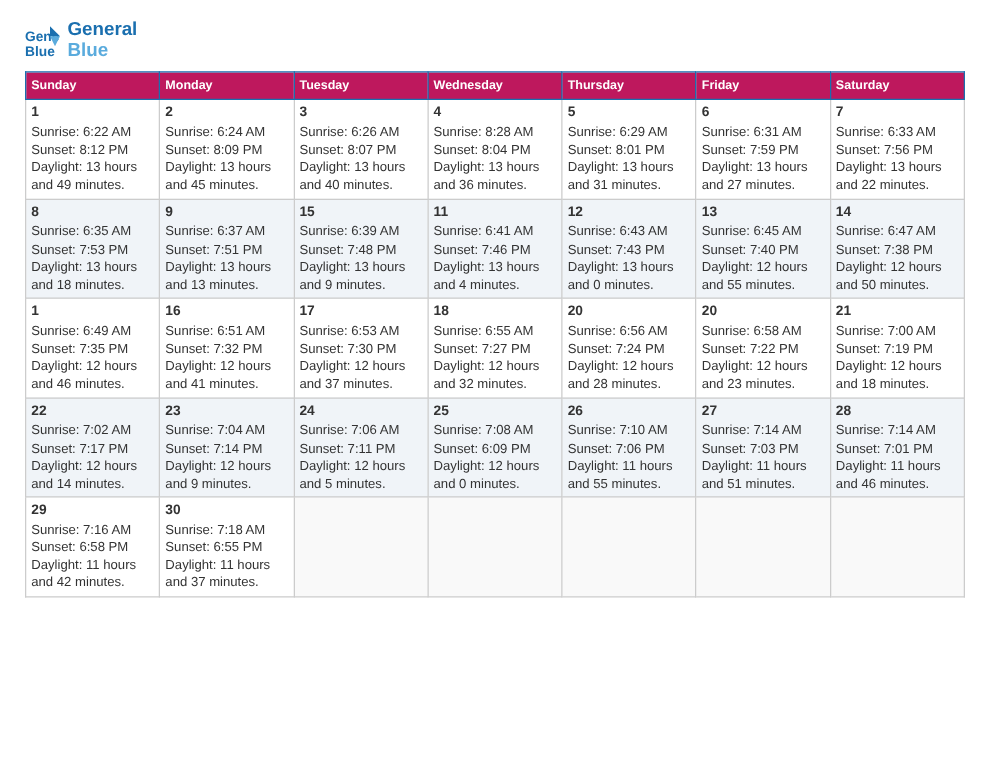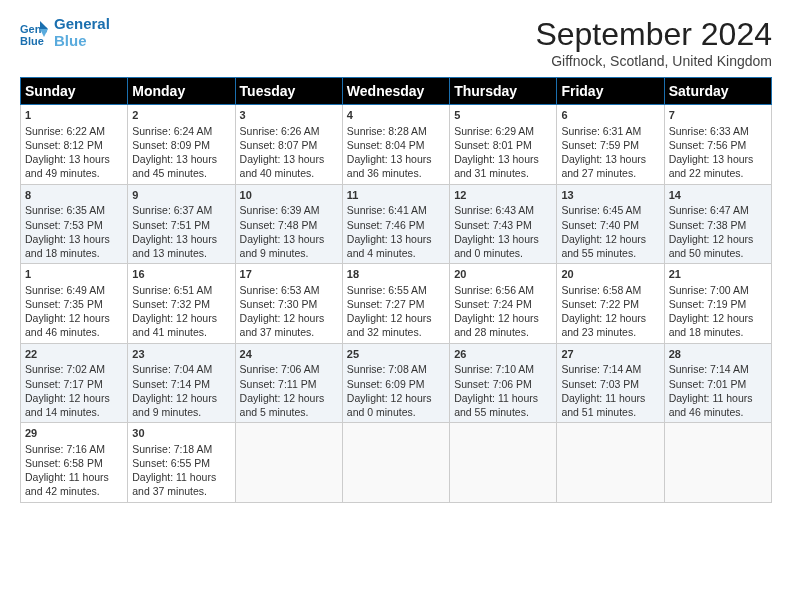--- a/index.html
+++ b/index.html
@@ -41,25 +41,25 @@
     .location {
       font-size: 14px;
       color: #444;
     }
     .calendar-table {
       width: 100%;
       border-collapse: collapse;
       font-size: 10.5px;
     }
     .calendar-table th {
-      background: #000000;
+      background: #be185d;
       color: #fff;
       padding: 5px 4px;
       text-align: left;
-      font-size: 14px;
+      font-size: 10px;
       font-weight: bold;
       border: 1px solid #1a6faf;
     }
     .calendar-table td {
       border: 1px solid #ccc;
       vertical-align: top;
       padding: 3px 4px;
       width: calc(100% / 7);
       height: 72px;
       color: #333;
@@ -91,24 +91,20 @@
         <text x="0" y="14" font-size="11" font-weight="bold" fill="#1a6faf">General</text>
         <text x="0" y="26" font-size="11" font-weight="bold" fill="#1a6faf">Blue</text>
         <polygon points="20,2 28,10 20,10" fill="#1a6faf"></polygon>
         <polygon points="20,10 28,10 24,18" fill="#5aabdd"></polygon>
       </svg>
       <div>
         <div style="font-size:15px;font-weight:bold;color:#1a6faf;line-height:1.1;">General</div>
         <div style="font-size:15px;font-weight:bold;color:#5aabdd;line-height:1.1;">Blue</div>
       </div>
     </div>
-    <div class="title-block">
-      <div class="month-title">September 2024</div>
-      <div class="location">Giffnock, Scotland, United Kingdom</div>
-    </div>
   </div>
 
   <table class="calendar-table">
     <thead>
       <tr>
       <th>Sunday</th>
           <th>Monday</th>
           <th>Tuesday</th>
           <th>Wednesday</th>
           <th>Thursday</th>
@@ -177,21 +173,21 @@
             <div>and 18 minutes.</div>
           </td>
           <td>
             <span class="day-num">9</span>
             <div>Sunrise: 6:37 AM</div>
             <div>Sunset: 7:51 PM</div>
             <div>Daylight: 13 hours</div>
             <div>and 13 minutes.</div>
           </td>
           <td>
-            <span class="day-num">10</span>
+            <span class="day-num">15</span>
             <div>Sunrise: 6:39 AM</div>
             <div>Sunset: 7:48 PM</div>
             <div>Daylight: 13 hours</div>
             <div>and 9 minutes.</div>
           </td>
           <td>
             <span class="day-num">11</span>
             <div>Sunrise: 6:41 AM</div>
             <div>Sunset: 7:46 PM</div>
             <div>Daylight: 13 hours</div>

